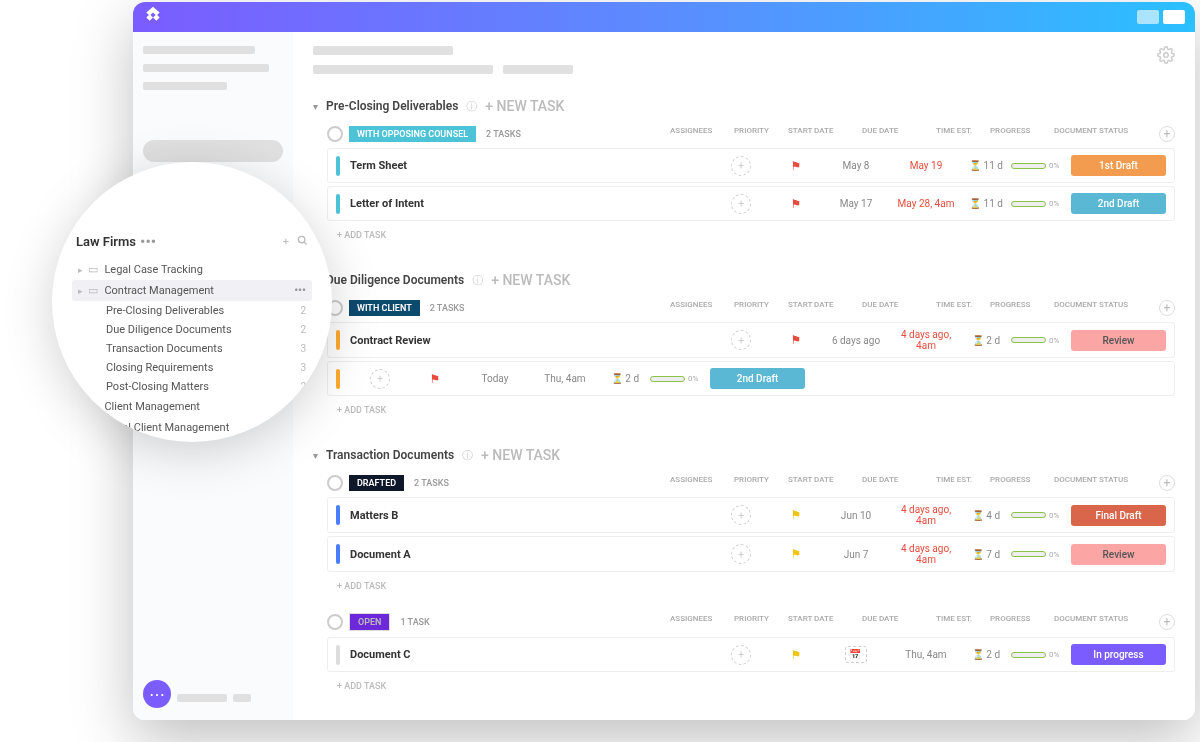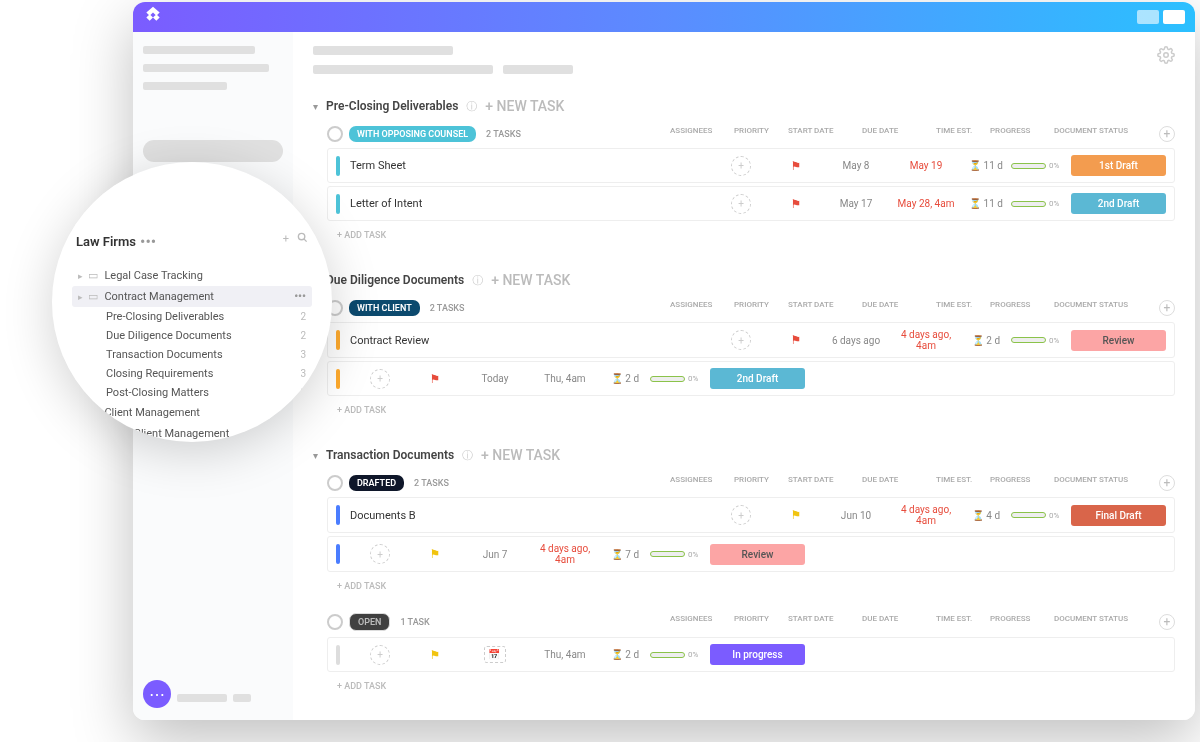--- a/index.html
+++ b/index.html
@@ -18,65 +18,65 @@
 .gear{position:absolute;right:20px;top:14px;color:#ccc;cursor:pointer}
 .hdr-skel{height:9px;background:#e0e0e0;border-radius:2px;margin-bottom:10px}
 .section{margin-bottom:20px}
 .section-hdr{display:flex;align-items:center;gap:8px;padding:6px 0;font-size:12px}
 .collapse-caret{color:#999;font-size:10px}
 .section-title{font-weight:600;color:#444}
 .info-ic{color:#ccc;font-size:11px}
 .new-task{color:#bbb;font-size:14px;font-weight:500}
 .group{margin-left:14px;margin-bottom:10px}
 .group-hdr{display:flex;align-items:center;padding:6px 0;font-size:9px;color:#999}
-.status-chip{padding:3px 8px;border-radius:7px;font-size:9px;font-weight:600;color:#fff;text-transform:uppercase;margin-right:10px}
+.status-chip{padding:3px 8px;border-radius:0;font-size:9px;font-weight:600;color:#fff;text-transform:uppercase;margin-right:10px}
 .chip-teal{background:#4dc3d8}
 .chip-orange{background:#0c4a6e}
 .chip-blue{background:#0f172a}
-.chip-gray{background:#404040;color:#bbb;border:1px solid #ddd}
+.chip-gray{background:#6d28d9;color:#bbb;border:1px solid #ddd}
 .task-count{margin-right:auto;font-weight:500}
 .col-hdrs{display:flex;gap:4px}
 .col-h{font-size:8px;color:#aaa;text-align:left;text-transform:uppercase;font-weight:500}
 .c-assign{width:60px}
 .c-prio{width:50px}
 .c-start{width:70px}
 .c-due{width:70px}
 .c-time{width:50px}
 .c-prog{width:60px}
 .c-doc{width:95px}
 .plus-circ{width:16px;height:16px;border:1px solid #ddd;border-radius:50%;color:#bbb;font-size:12px;display:flex;align-items:center;justify-content:center;margin-left:6px}
 .status-dot{width:16px;height:16px;border:2px solid #ccc;border-radius:50%;margin-right:0}
 .task-row{display:flex;align-items:center;background:#fff;border:1px solid #eee;border-radius:3px;padding:6px 8px;margin-bottom:3px;font-size:11px}
 .task-bar{width:4px;height:20px;border-radius:2px;margin-right:10px}
 .bar-teal{background:#4dc3d8}
 .bar-orange{background:#ffab2e}
 .bar-blue{background:#4a7dff}
 .bar-gray{background:#ddd}
-.task-name{flex:1;color:#333;font-weight:400}
+.task-name{flex:1;color:#333;font-weight:700}
 .cell{text-align:center;color:#888;font-size:10px}
 .assign-av{width:20px;height:20px;border:1px dashed #ccc;border-radius:50%;margin:0 auto;display:flex;align-items:center;justify-content:center;color:#ccc;font-size:10px}
 .flag{font-size:12px}
 .flag-red{color:#e74c3c}
 .flag-yel{color:#f1c40f}
 .due-red{color:#e74c3c}
 .time-ic{color:#ccc;margin-right:2px}
 .prog-bar{display:flex;align-items:center;gap:3px}
 .prog-track{width:35px;height:6px;background:#eee;border:1px solid #8bc34a;border-radius:3px}
 .prog-pct{font-size:8px;color:#aaa}
 .doc-badge{padding:5px 4px;border-radius:3px;font-size:10px;font-weight:500;text-align:center;color:#fff;width:95px}
 .db-orange{background:#f39c4f}
 .db-teal{background:#5bb8d4}
 .db-yellow{background:#fca5a5;color:#555}
 .db-red{background:#d9654a}
 .db-purple{background:#7b5cff}
 .add-task-btn{padding:6px 10px;color:#bbb;font-size:9px;font-weight:500}
 .chat-fab{position:absolute;left:10px;bottom:12px;width:28px;height:28px;background:#7b5cff;border-radius:50%;display:flex;align-items:center;justify-content:center;color:#fff}
 
 .float-sidebar{position:absolute;left:52px;top:162px;width:280px;height:280px;background:#fff;border-radius:50%;box-shadow:0 10px 50px rgba(0,0,0,0.18);padding:70px 20px 20px;overflow:hidden}
-.fs-hdr{display:flex;align-items:flex-start;justify-content:space-between;margin-bottom:14px;padding:0 4px}
+.fs-hdr{display:flex;align-items:center;justify-content:space-between;margin-bottom:8px;padding:0 4px}
 .fs-title{font-size:13px;font-weight:600;color:#333}
 .fs-icons{display:flex;gap:8px;color:#bbb;font-size:11px}
 .fs-item{display:flex;align-items:center;padding:4px 6px;font-size:11px;color:#555;border-radius:3px}
 .fs-item.active{background:#f0f0f5}
 .fs-caret{width:10px;color:#bbb;font-size:9px}
 .fs-folder{color:#bbb;margin-right:6px;font-size:11px}
 .fs-item-label{flex:1}
 .fs-count{color:#bbb;font-size:10px}
 .fs-dots{color:#999;font-weight:bold}
 .fs-sub{padding-left:28px}
@@ -266,38 +266,39 @@
     <div class="col-h c-start">START DATE</div>
     <div class="col-h c-due">DUE DATE</div>
     <div class="col-h c-time">TIME EST.</div>
     <div class="col-h c-prog">PROGRESS</div>
     <div class="col-h c-doc">DOCUMENT STATUS</div>
     <div class="plus-circ">+</div>
   </div>
     </div>
               <div class="task-row">
                 <div class="task-bar bar-blue"></div>
-        <div class="task-name">Documents B</div>
+        <div class="task-name">Matters B</div>
         <div class="cell c-assign">
                   <div class="assign-av">+</div>
                 </div>
         <div class="cell c-prio"><span class="flag flag-yel">⚑</span></div>
         <div class="cell c-start">Jun 10</div>
         <div class="cell c-due due-red">4 days ago, 4am</div>
         <div class="cell c-time"><span class="time-ic">⏳</span>4 d</div>
         <div class="cell c-prog">
                   <div class="prog-bar">
                     <div class="prog-track"></div>
                     <span class="prog-pct">0%</span>
                   </div>
                 </div>
         <div class="doc-badge db-red">Final Draft</div>
               </div>
               <div class="task-row">
                 <div class="task-bar bar-blue"></div>
+        <div class="task-name">Document A</div>
         <div class="cell c-assign">
                   <div class="assign-av">+</div>
                 </div>
         <div class="cell c-prio"><span class="flag flag-yel">⚑</span></div>
         <div class="cell c-start">Jun 7</div>
         <div class="cell c-due due-red">4 days ago, 4am</div>
         <div class="cell c-time"><span class="time-ic">⏳</span>7 d</div>
         <div class="cell c-prog">
                   <div class="prog-bar">
                     <div class="prog-track"></div>
@@ -319,20 +320,21 @@
     <div class="col-h c-start">START DATE</div>
     <div class="col-h c-due">DUE DATE</div>
     <div class="col-h c-time">TIME EST.</div>
     <div class="col-h c-prog">PROGRESS</div>
     <div class="col-h c-doc">DOCUMENT STATUS</div>
     <div class="plus-circ">+</div>
   </div>
     </div>
               <div class="task-row">
                 <div class="task-bar bar-gray"></div>
+        <div class="task-name">Document C</div>
         <div class="cell c-assign">
                   <div class="assign-av">+</div>
                 </div>
         <div class="cell c-prio"><span class="flag flag-yel">⚑</span></div>
         <div class="cell c-start"><span style="border:1px dashed #ccc;padding:2px 4px;border-radius:3px;color:#ccc">📅</span></div>
         <div class="cell c-due ">Thu, 4am</div>
         <div class="cell c-time"><span class="time-ic">⏳</span>2 d</div>
         <div class="cell c-prog">
                   <div class="prog-bar">
                     <div class="prog-track"></div>

